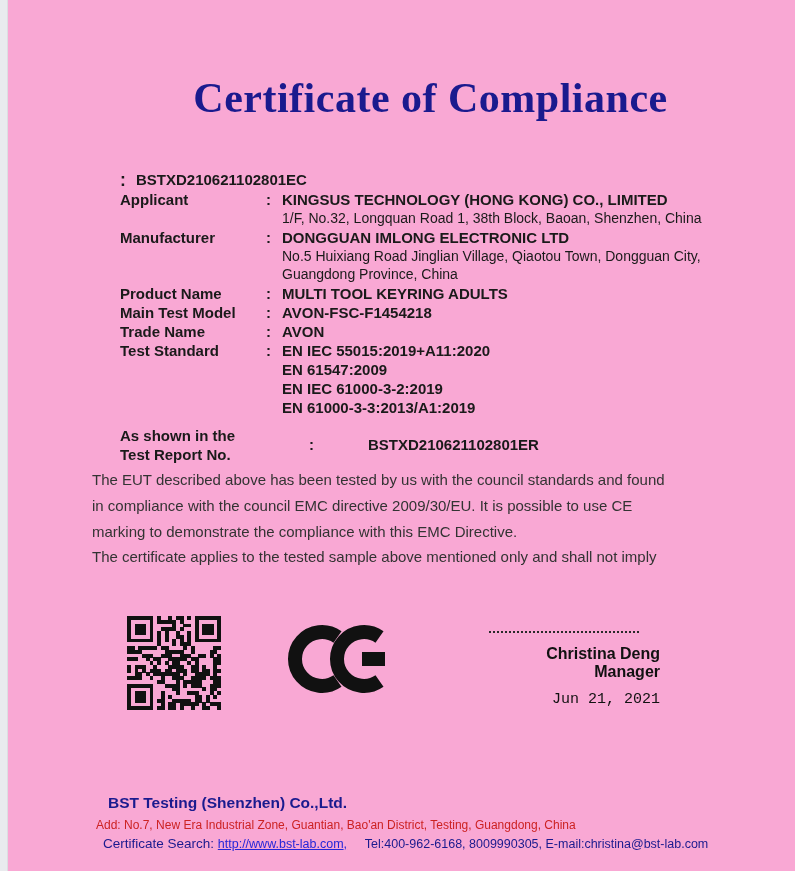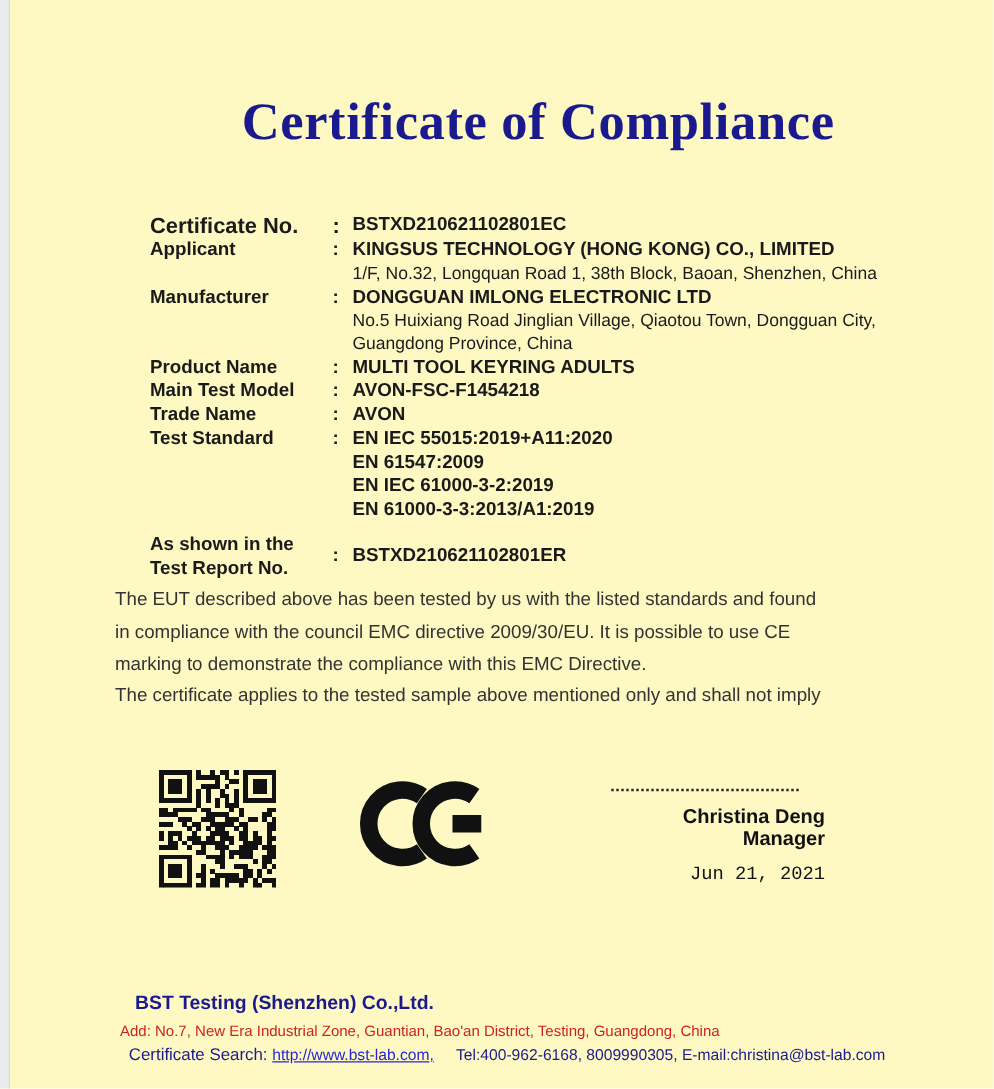--- a/index.html
+++ b/index.html
@@ -1,20 +1,20 @@
 <!DOCTYPE html>
 <html><head>
 <meta charset="utf-8">
 <style>
   html, body { margin: 0; padding: 0; background: #ffffff; }
   .page {
     position: relative;
     width: 795px;
     height: 871px;
-    background: #fef9c3;
+    background: #f9a8d4;
     font-family: "Liberation Sans", sans-serif;
     color: #1a1a1a;
     overflow: hidden;
   }
   .edge-strip {
     position: absolute;
     left: 0; top: 0;
     width: 7px; height: 100%;
     background: #e9ebee;
     border-right: 1px solid #dcdee1;
@@ -36,21 +36,21 @@
     width: 620px;
     font-size: 15px;
     line-height: 19px;
   }
   .info-row { display: flex; align-items: flex-start; }
   .info-label { width: 146px; font-weight: bold; flex: 0 0 146px; }
   .info-colon { width: 16px; flex: 0 0 16px; font-weight: bold; }
   .info-value { flex: 1; font-weight: bold; white-space: nowrap; }
   .info-detail { font-weight: normal; font-size: 14px; line-height: 18.6px; white-space: nowrap; }
   .label-lg { font-size: 17.5px; line-height: 20px; }
-  .row-report { margin-top: 9px; align-items: center; }
+  .row-report { margin-top: 9px; align-items: center; gap: 43px; }
   .row-report .info-label { line-height: 19px; }
   .statement {
     position: absolute;
     left: 92px; top: 467px;
     width: 660px;
     font-size: 15px;
     line-height: 25.8px;
     color: #333333;
   }
   .statement div { white-space: nowrap; }
@@ -107,21 +107,20 @@
 <body>
 
 <div class="page">
   <div class="edge-strip"></div>
 
   <div class="title">Certificate of Compliance</div>
 
   <div class="info">
 
     <div class="info-row">
-      <div class="info-label label-lg">Certificate No.</div>
       <div class="info-colon label-lg">:</div>
       <div class="info-value">BSTXD210621102801EC</div>
     </div>
 
     <div class="info-row">
       <div class="info-label">Applicant</div>
       <div class="info-colon">:</div>
       <div class="info-value">
         <div>KINGSUS TECHNOLOGY (HONG KONG) CO., LIMITED</div>
         <div class="info-detail">1/F, No.32, Longquan Road 1, 38th Block, Baoan, Shenzhen, China</div>
@@ -172,21 +171,21 @@
         <div>As shown in the</div>
         <div>Test Report No.</div>
       </div>
       <div class="info-colon">:</div>
       <div class="info-value">BSTXD210621102801ER</div>
     </div>
 
   </div>
 
   <div class="statement">
-    <div>The EUT described above has been tested by us with the listed standards and found</div>
+    <div>The EUT described above has been tested by us with the council standards and found</div>
     <div>in compliance with the council EMC directive 2009/30/EU. It is possible to use CE</div>
     <div>marking to demonstrate the compliance with this EMC Directive.</div>
     <div>The certificate applies to the tested sample above mentioned only and shall not imply</div>
   </div>
 
   <div class="qr">
     <svg id="qr-svg" viewBox="0 0 25 25" shape-rendering="crispEdges" fill="#111">
         <rect x="0" y="0" width="1.04" height="1.04"></rect>
         <rect x="1" y="0" width="1.04" height="1.04"></rect>
         <rect x="2" y="0" width="1.04" height="1.04"></rect>

